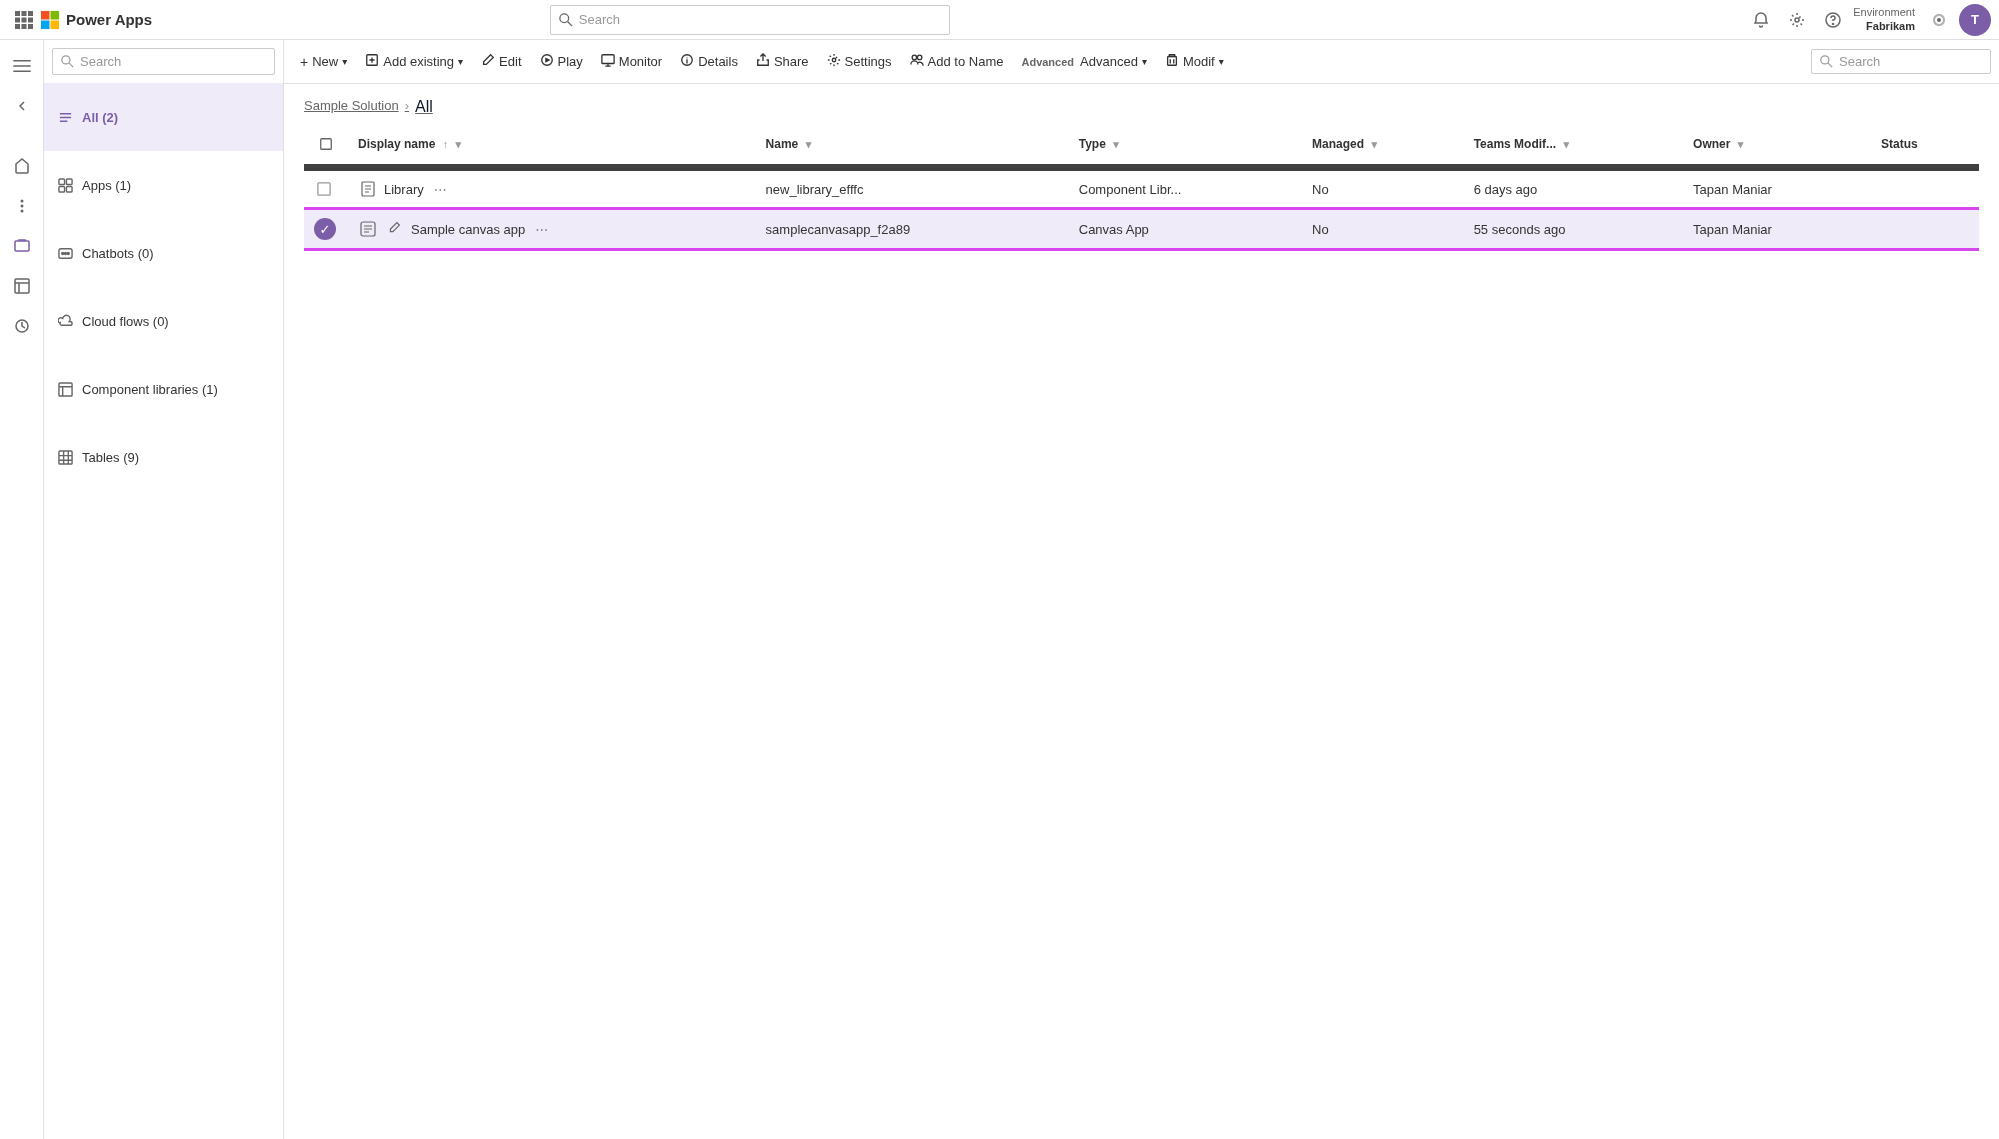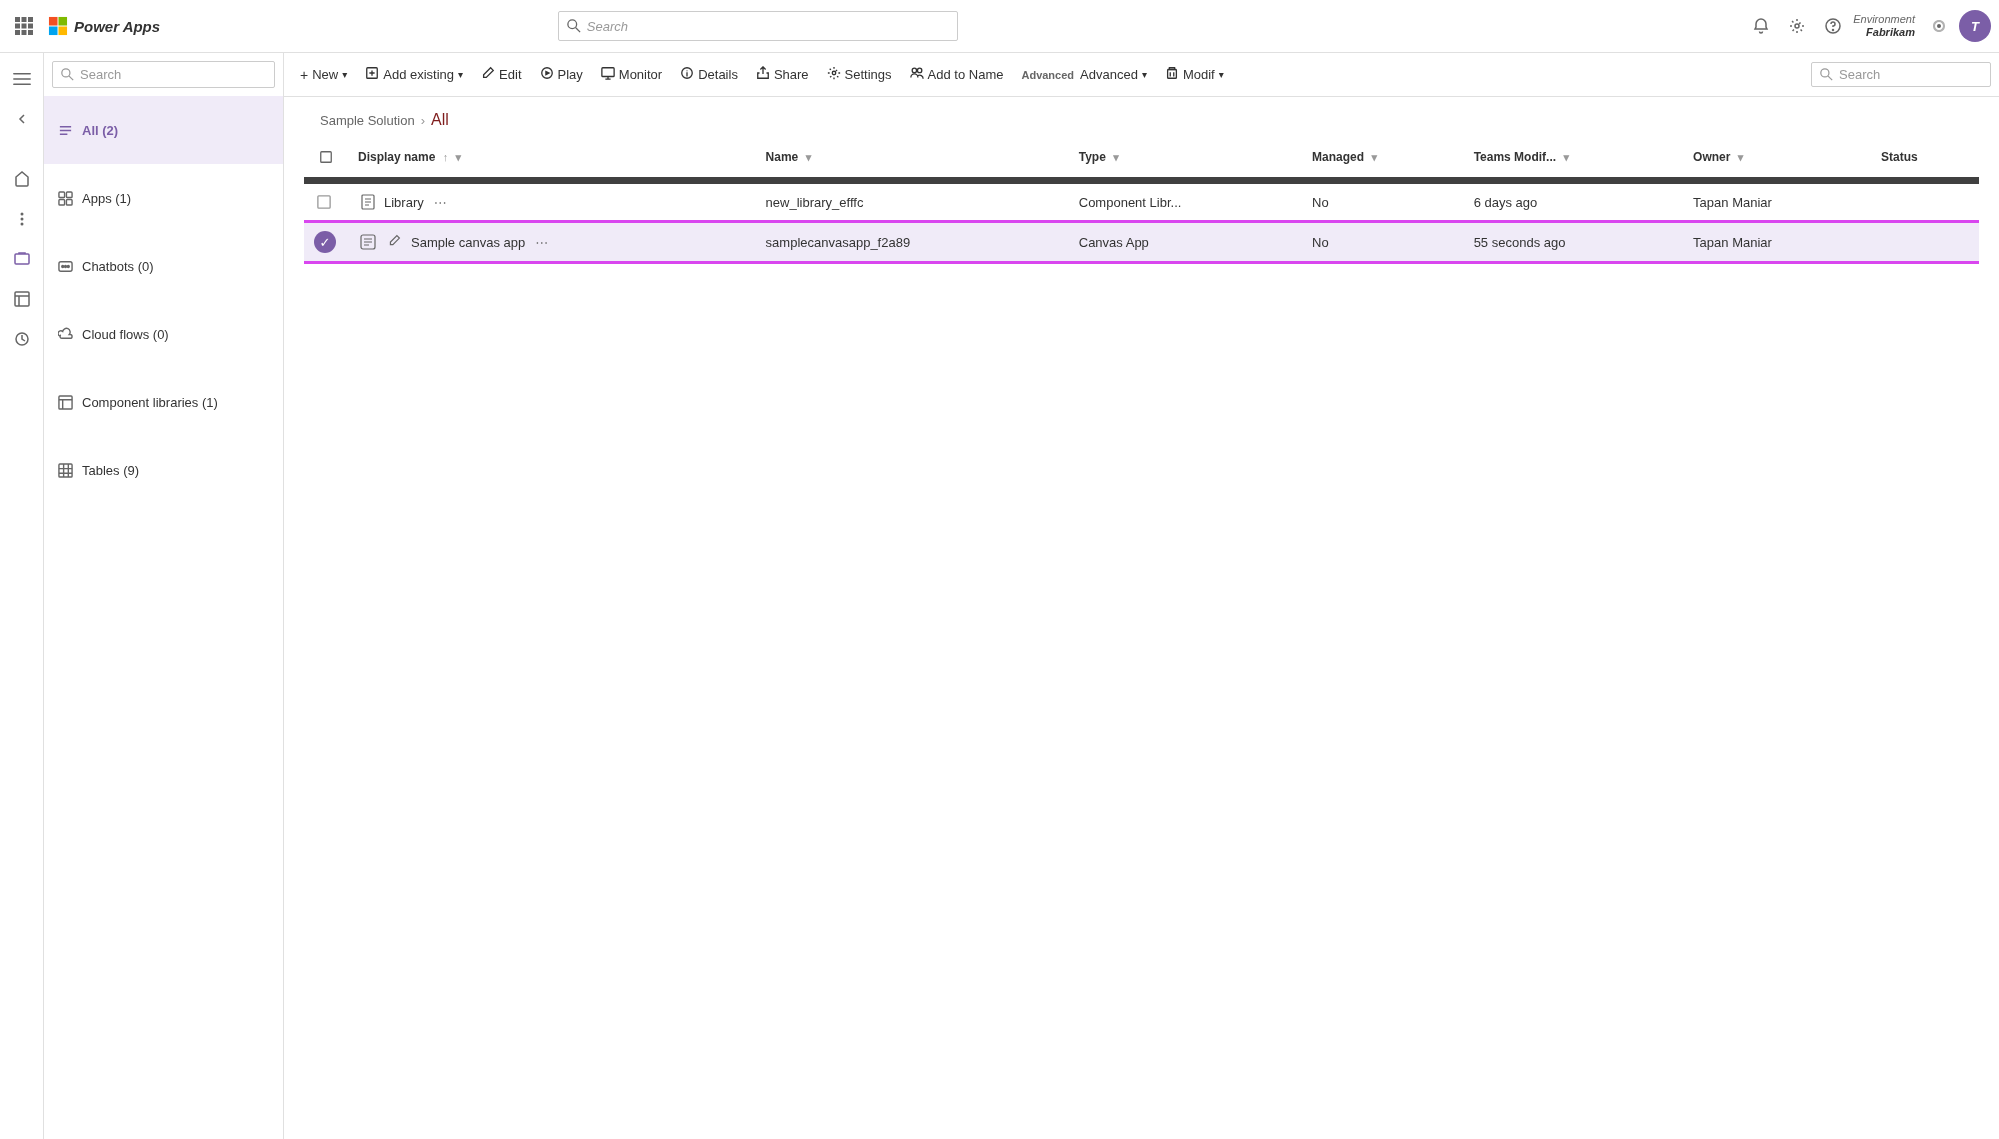--- a/index.html
+++ b/index.html
@@ -1,22 +1,22 @@
 <!DOCTYPE html>
 <html><head>
   <meta charset="utf-8">
   <style>
     * { box-sizing: border-box; margin: 0; padding: 0; }
     body { font-family: 'Segoe UI', sans-serif; font-size: 13px; color: #333; background: #fff; display: flex; flex-direction: column; height: 100vh; overflow: hidden; }
 
     
     .top-nav {
-      display: flex; align-items: center; height: 53px;
+      display: flex; align-items: center; height: 40px;
       background: #fff; border-bottom: 1px solid #e0e0e0;
-      padding: 0 8px; gap: 8px; flex-shrink: 0; font-style: italic;
+      padding: 0 8px; gap: 0; flex-shrink: 0;
     }
     .top-nav-waffle { width: 32px; height: 32px; display: flex; align-items: center; justify-content: center; cursor: pointer; color: #666; }
     .top-nav-logo { display: flex; align-items: center; gap: 6px; }
     .top-nav-logo .ms-logo { width: 20px; height: 20px; }
     .top-nav-logo .app-name { font-size: 15px; font-weight: 600; color: #333; }
     .top-nav-search {
       flex: 1; max-width: 400px; margin: 0 auto;
       display: flex; align-items: center;
       border: 1px solid #ccc; border-radius: 2px;
       padding: 4px 8px; gap: 6px; color: #666; height: 30px;
@@ -72,26 +72,26 @@
     }
     .cmd-btn .icon { font-size: 14px; }
     .cmd-search {
       margin-left: auto; display: flex; align-items: center; gap: 6px;
       border: 1px solid #ccc; border-radius: 2px; padding: 4px 8px; color: #666;
       min-width: 180px;
     }
 
     
     .breadcrumb {
-      display: flex; align-items: center; gap: 6px;
-      padding: 14px 36px 8px; font-size: 13px; color: #666;
+      display: flex; align-items: flex-start; gap: 6px;
+      padding: 14px 20px 8px; font-size: 13px; color: #666; text-decoration: underline;
     }
     .breadcrumb .bc-link { color: #666; cursor: pointer; }
     .breadcrumb .bc-sep { color: #999; }
-    .breadcrumb .bc-current { color: #7f1d1d; font-weight: 400; font-size: 16px; }
+    .breadcrumb .bc-current { color: #0f172a; font-weight: 400; font-size: 16px; }
 
     
     .data-table { flex: 1; overflow: auto; padding: 0 20px; }
     table { width: 100%; border-collapse: collapse; }
     thead tr { border-bottom: 7px solid #404040; }
     th {
       text-align: left; padding: 8px 10px; font-weight: 600; font-size: 12px;
       color: #333; white-space: nowrap; cursor: pointer;
     }
     th .sort-icon { margin-left: 4px; color: #999; font-size: 11px; }

